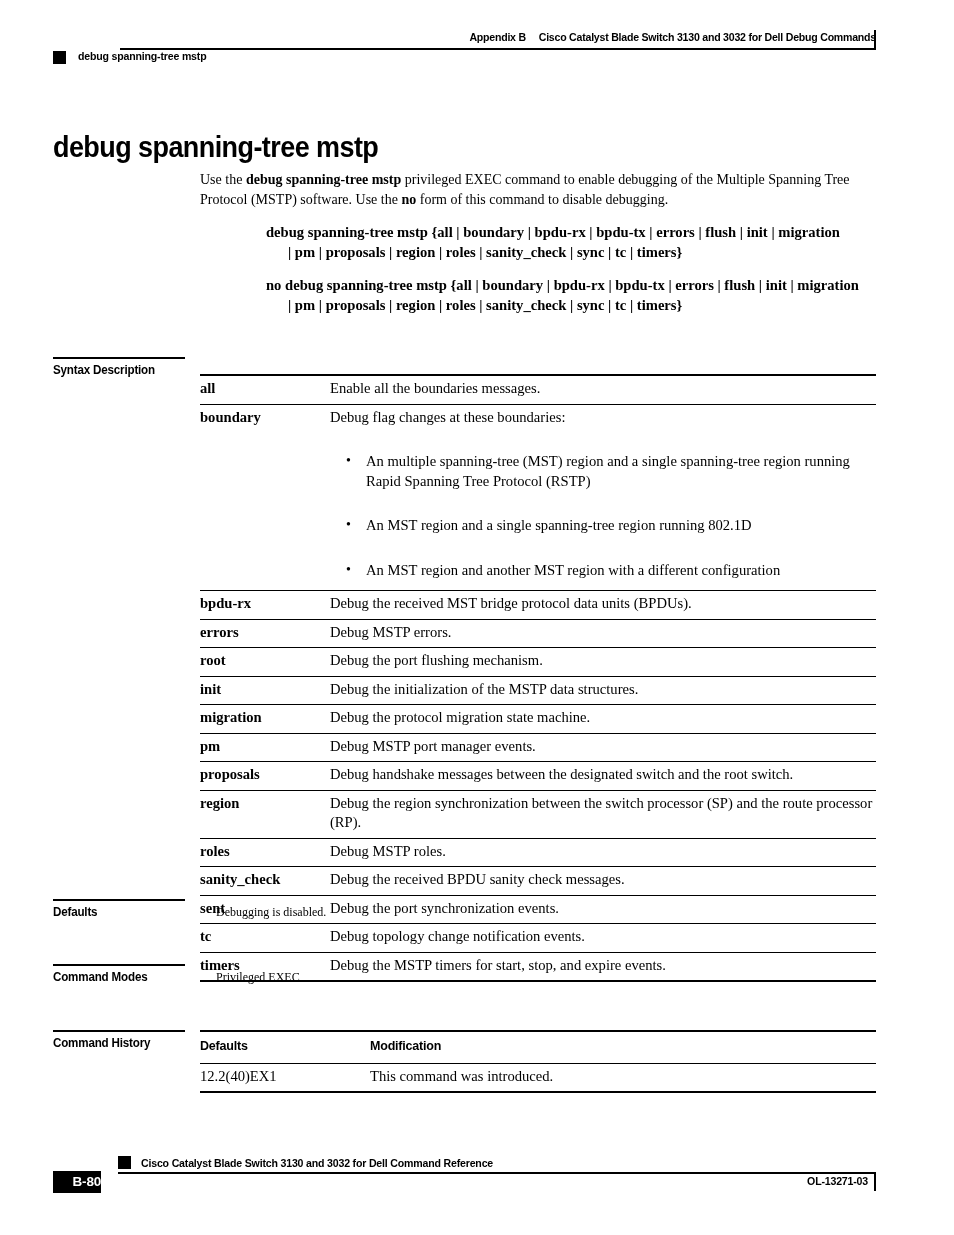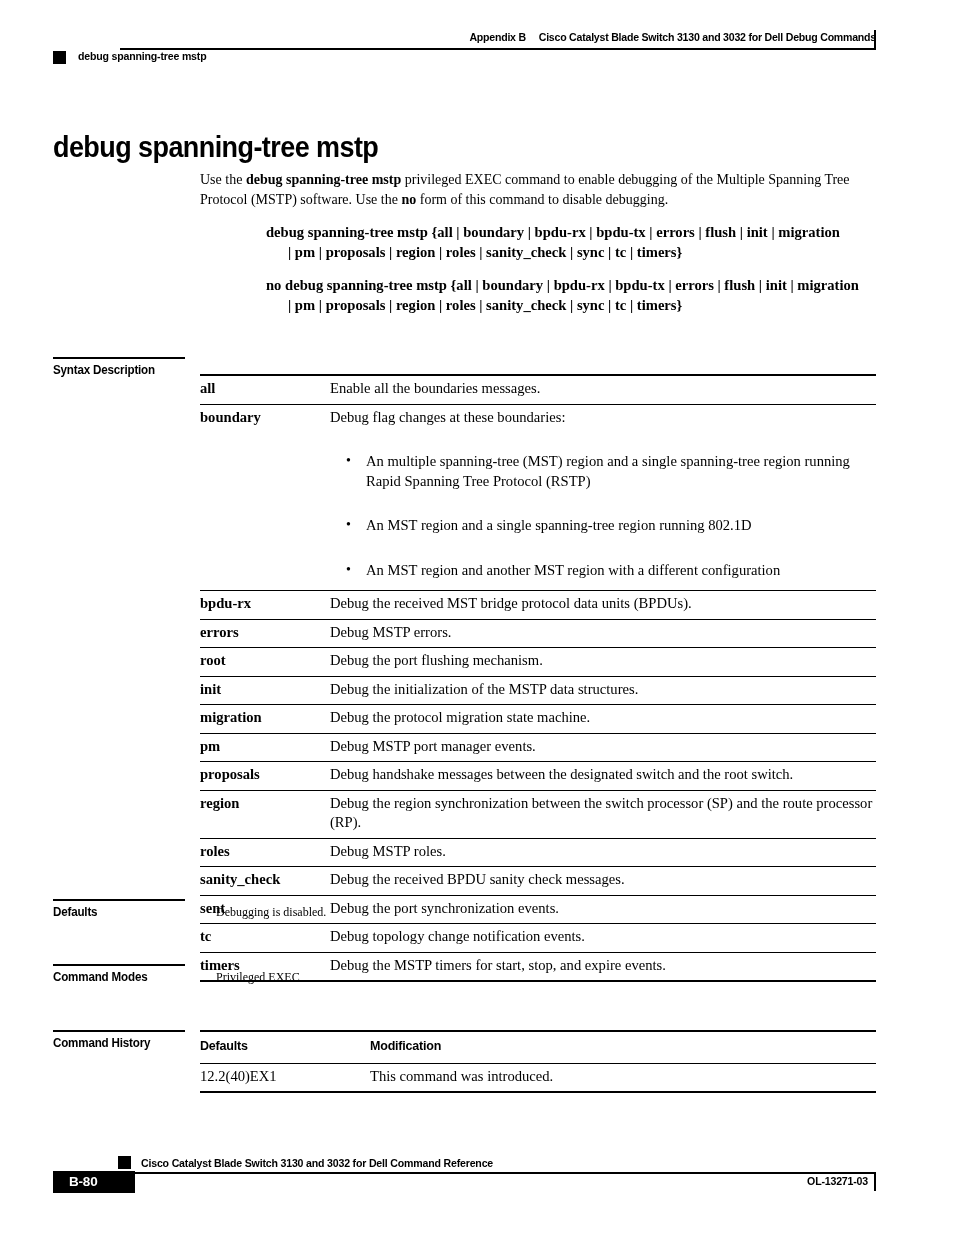--- a/index.html
+++ b/index.html
@@ -219,31 +219,30 @@
     left: 118px;
     top: 1172px;
     width: 758px;
     height: 2px;
     background: #000;
   }
   .ftr-pagebox {
     position: absolute;
     left: 53px;
     top: 1171px;
-    width: 66px;
+    width: 48px;
     height: 22px;
     background: #000;
     color: #ffffff;
     font-family: "Liberation Sans", "DejaVu Sans", sans-serif;
     font-weight: bold;
     font-size: 13.5px;
     letter-spacing: -0.2px;
-    text-align: left;
+    text-align: right;
     line-height: 22px;
-    padding-left: 16px;
   }
   .ftr-doc {
     position: absolute;
     left: 600px;
     top: 1175px;
     width: 268px;
     text-align: right;
     font-family: "Liberation Sans", "DejaVu Sans", sans-serif;
     font-weight: bold;
     font-size: 11.5px;

